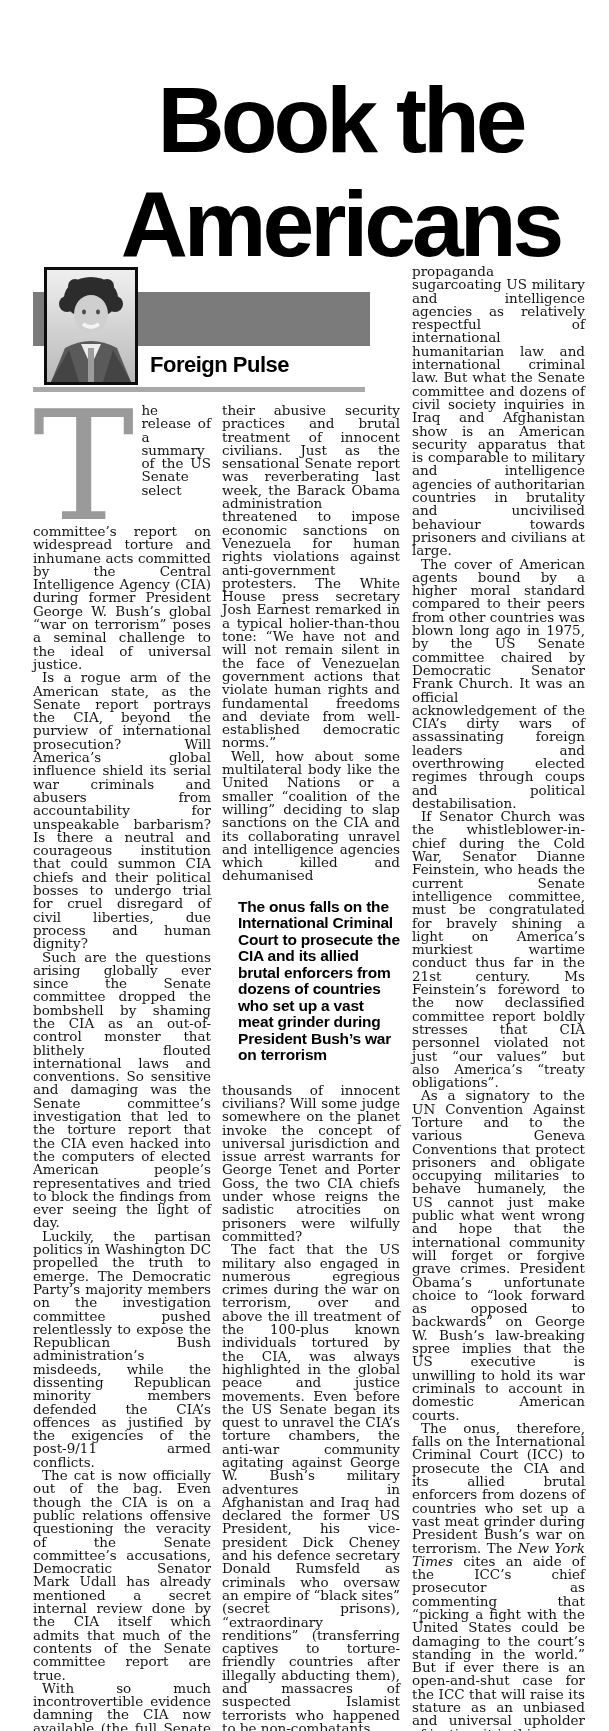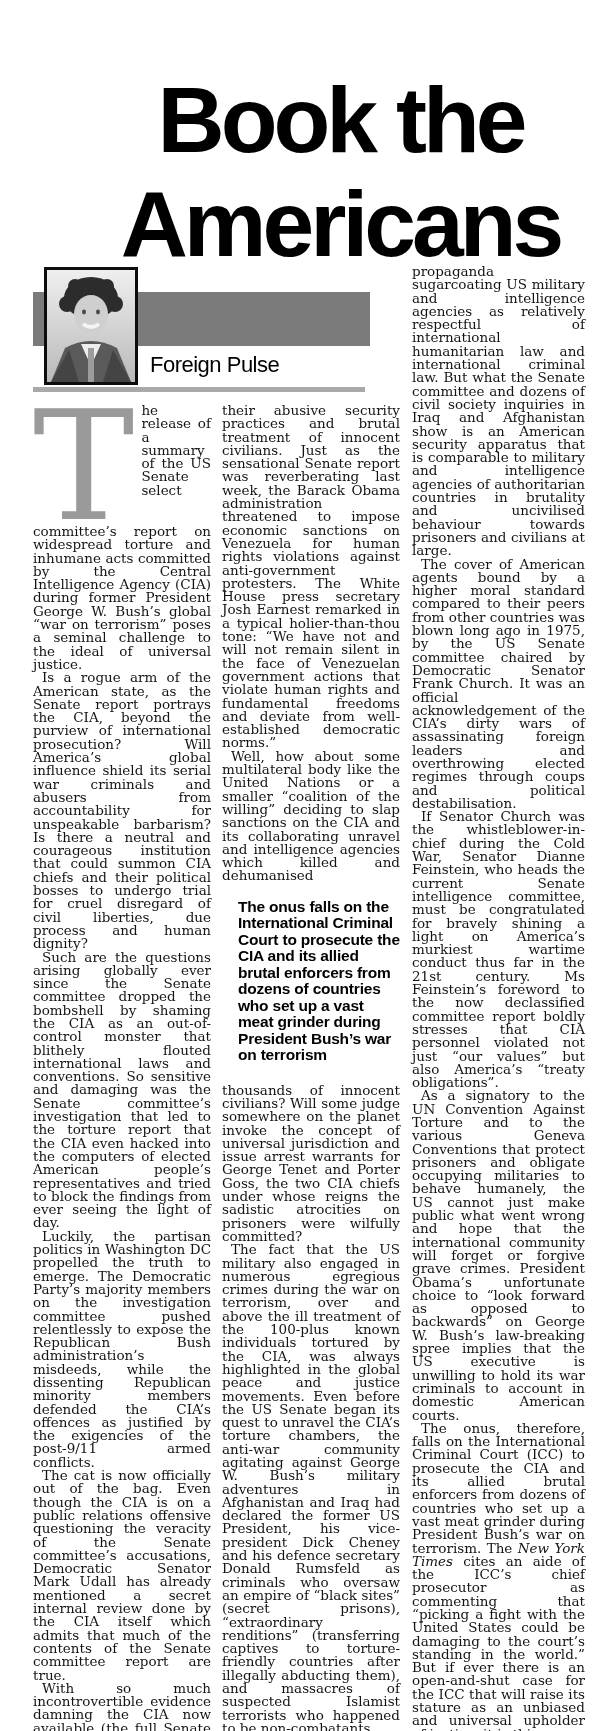--- a/index.html
+++ b/index.html
@@ -12,21 +12,21 @@
             font-size:93px;line-height:1.12;letter-spacing:-4px;color:#000;padding-left:36px;}
 
   
   .author-banner{position:absolute;left:33px;top:292px;width:337px;height:54px;background:#7b7b7b;}
   .author-name{position:absolute;left:150px;top:304px;color:#fafafa;
                font-family:"Liberation Sans",sans-serif;font-size:24px;font-weight:normal;letter-spacing:.5px;}
   .author-photo{position:absolute;left:44px;top:267px;width:88px;height:112px;
                 border:3px solid #0d0d0d;background:#d9d9d9;z-index:2;}
   .author-photo svg{display:block;width:100%;height:100%;}
   .column-title{position:absolute;left:150px;top:352px;
-                font-family:"Liberation Sans",sans-serif;font-weight:normal;font-size:22px;color:#000;letter-spacing:-0.5px;text-align:center;}
+                font-family:"Liberation Sans",sans-serif;font-weight:bold;font-size:22px;color:#000;letter-spacing:-0.5px;text-align:center;}
   .top-rule{position:absolute;left:33px;top:387px;width:332px;height:5px;background:#a9a9a9;}
 
   
   .col{position:absolute;font-size:13.5px;line-height:13.3px;text-align:justify;color:#141414;}
   .col-1{left:33px;top:404px;width:178px;}
   .col-2{left:222px;top:404px;width:178px;}
   .col-3{left:412px;top:265px;width:173px;}
   .col p{margin:0;}
   .col p.indent{text-indent:9px;}
 

